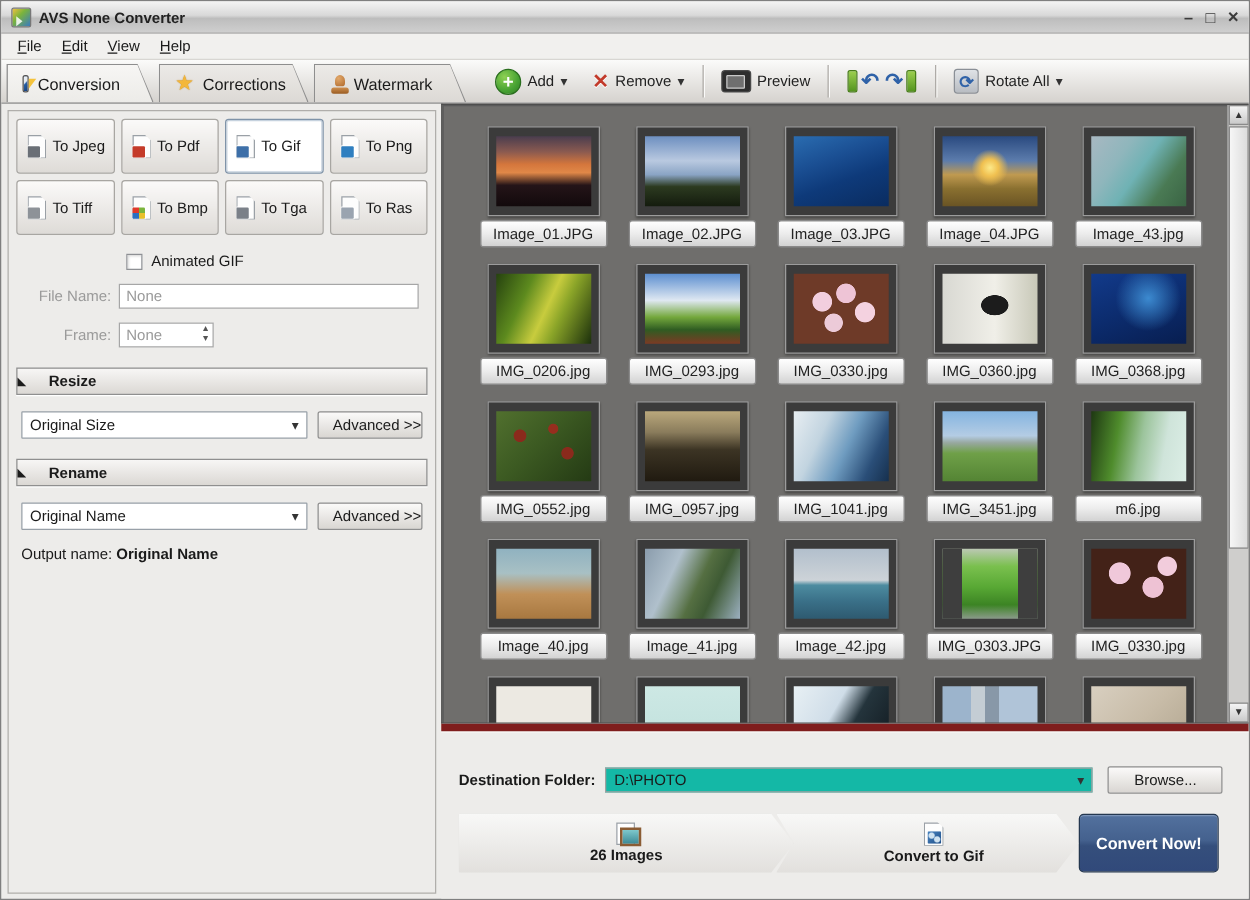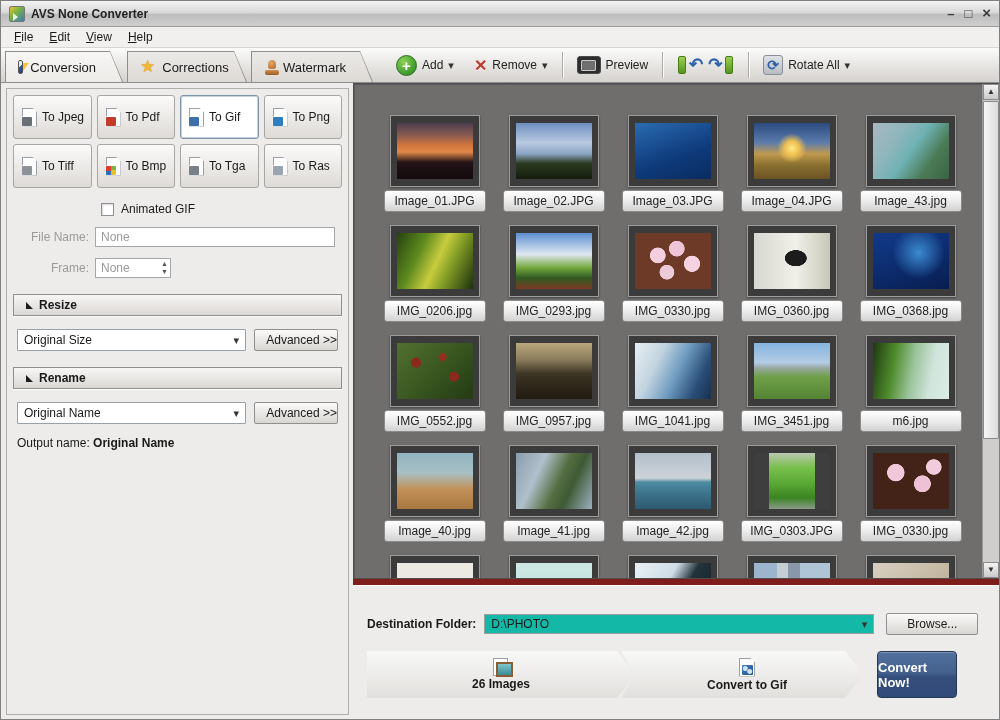--- a/index.html
+++ b/index.html
@@ -69,33 +69,33 @@
   .checkbox { width:13px; height:13px; background:#fff; border:1px solid #8e9094; box-shadow:inset 1px 1px 2px #d8d8d8; }
 
   .field-row { display:flex; align-items:center; margin-top:11px; }
   .field-label { width:82px; text-align:right; color:#9a9a9a; padding-right:6px; }
   .text-input { height:20px; background:#fff; border:1px solid #a6a6a6; color:#9a9a9a; display:flex; align-items:center; padding:0 5px; }
   .file-input { width:240px; }
   .spin-input { width:76px; position:relative; }
   .spinner { position:absolute; right:2px; top:1px; display:flex; flex-direction:column; line-height:8px; font-size:7px; color:#555; }
   .spin-up::before{content:"▲";} .spin-down::before{content:"▼";}
 
-  .section-header { margin-top:16px; height:22px; border:1px solid #8f8f8f; background:linear-gradient(180deg,#f7f6f5,#dbd8d4); display:flex; align-items:center; gap:6px; padding-left:12px; font-weight:bold; box-shadow:0 1px 0 #fff; }
+  .section-header { margin-top:16px; height:22px; border:1px solid #8f8f8f; background:linear-gradient(180deg,#f7f6f5,#dbd8d4); display:flex; align-items:center; gap:18px; padding-left:0; font-weight:bold; box-shadow:0 1px 0 #fff; }
   .collapse-triangle-icon { width:0; height:0; border-bottom:7px solid #1c1c1c; border-right:7px solid transparent; }
   .section-body { display:flex; align-items:center; gap:8px; margin:13px 4px 0 4px; }
   .dropdown { flex:1; height:22px; background:#fff; border:1px solid #98a0a8; border-radius:1px; display:flex; align-items:center; padding:0 6px; }
   .dropdown .dd-caret { margin-left:auto; }
   .adv-btn { width:84px; height:22px; border:1px solid #8f8f8f; border-radius:2px; background:linear-gradient(180deg,#fbfaf9,#d9d6d2); text-align:right; line-height:20px; }
   .output-row { margin:12px 4px 0 4px; }
   .output-value { font-weight:bold; }
 
   
   .rightcol { flex:1; display:flex; flex-direction:column; min-width:0; }
   .grid-panel { height:496px; background:#6f6e6c; border:1px solid #4e4e4e; border-right:none; box-shadow:inset 1px 1px 0 #5a5a5a; position:relative; overflow:hidden; }
-  .grid-content { position:absolute; left:3px; top:0; right:17px; bottom:0; overflow:hidden; display:grid; grid-template-columns:repeat(5,119px); grid-auto-rows:110px; padding:31px 0 0 18px; }
+  .grid-content { position:absolute; left:3px; top:0; right:17px; bottom:0; overflow:hidden; display:grid; grid-template-columns:repeat(5,119px); grid-auto-rows:110px; padding:17px 0 0 18px; }
   .thumb-cell { display:flex; flex-direction:column; align-items:center; }
   .thumb-frame { width:90px; height:72px; background:#3b3b3b; border:1px solid #9c9c9c; display:flex; align-items:center; justify-content:center; box-shadow:0 1px 2px rgba(0,0,0,.4); }
   .thumb-art { width:76px; height:56px; }
   .thumb-label { margin-top:3px; min-width:102px; height:22px; padding:0 6px; border:1px solid #8a8a8a; border-radius:3px; background:linear-gradient(180deg,#ffffff 0%,#ececec 50%,#d2d2d2 100%); display:flex; align-items:center; justify-content:center; font-size:12px; color:#222; }
 
   .scrollbar { position:absolute; top:0; right:0; width:17px; bottom:0; background:#cfcecc; border-left:1px solid #9a9a9a; }
   .sb-btn { position:absolute; left:0; width:16px; height:16px; background:linear-gradient(180deg,#f4f4f4,#cacaca); border:1px solid #8a8a8a; font-size:8px; color:#333; text-align:center; line-height:14px; }
   .sb-up{ top:0; } .sb-up::before{content:"▲";}
   .sb-down{ bottom:0; } .sb-down::before{content:"▼";}
   .sb-thumb { position:absolute; left:0; top:17px; width:16px; height:338px; background:linear-gradient(90deg,#f6f6f6,#dcdcdc); border:1px solid #8a8a8a; border-radius:1px; }
@@ -111,21 +111,21 @@
   .steps-row { margin-top:16px; display:flex; align-items:center; }
   .step { height:47px; background:linear-gradient(180deg,#f8f8f7,#e2e0dd); filter:drop-shadow(0 0 1px #9a9a9a); display:flex; flex-direction:column; align-items:center; justify-content:center; gap:1px; }
   .step1 { width:268px; clip-path:polygon(0 0,calc(100% - 18px) 0,100% 50%,calc(100% - 18px) 100%,0 100%); }
   .step2 { width:242px; margin-left:-14px; clip-path:polygon(0 0,calc(100% - 18px) 0,100% 50%,calc(100% - 18px) 100%,0 100%,14px 50%); padding-left:10px; }
   .step-label { font-weight:bold; }
   .images-icon { width:22px; height:18px; position:relative; }
   .images-icon::before { content:""; position:absolute; left:3px; top:0; width:13px; height:16px; background:#fff; border:1px solid #9aa0a6; }
   .images-icon::after { content:""; position:absolute; left:6px; top:4px; width:13px; height:11px; background:linear-gradient(180deg,#7ec8cc,#3c8a96); border:2px solid #8a5c34; }
   .gifpage-icon { width:16px; height:19px; background:#fdfdfd; border:1px solid #9aa0a6; clip-path:polygon(0 0,68% 0,100% 25%,100% 100%,0 100%); position:relative; }
   .gifpage-icon::after { content:""; position:absolute; left:2px; bottom:1px; width:11px; height:10px; background:radial-gradient(circle at 30% 35%, #cfe2f0 0 2px, rgba(0,0,0,0) 3px), radial-gradient(circle at 70% 65%, #cfe2f0 0 2px, rgba(0,0,0,0) 3px), linear-gradient(135deg,#4a84c0,#1e4e88); border-radius:1px; }
-  .convert-btn { margin-left:14px; width:80px; height:47px; border:1px solid #24374f; border-radius:4px; background:linear-gradient(180deg,#53719e 0%,#44618e 45%,#354f7c 55%,#31497a 100%); color:#fff; font-weight:bold; font-size:13px; display:flex; align-items:center; justify-content:center; box-shadow:inset 0 1px 0 #7b93b8; }
+  .convert-btn { width:112px; height:47px; border:1px solid #24374f; border-radius:4px; background:linear-gradient(180deg,#53719e 0%,#44618e 45%,#354f7c 55%,#31497a 100%); color:#fff; font-weight:bold; font-size:13px; display:flex; align-items:center; justify-content:center; box-shadow:inset 0 1px 0 #7b93b8; }
 </style>
 </head>
 <body>
 
 <div class="window">
 
   <div class="titlebar">
     <span class="app-icon"></span>
     <span class="title-text">AVS None Converter</span>
     <span class="win-controls">

